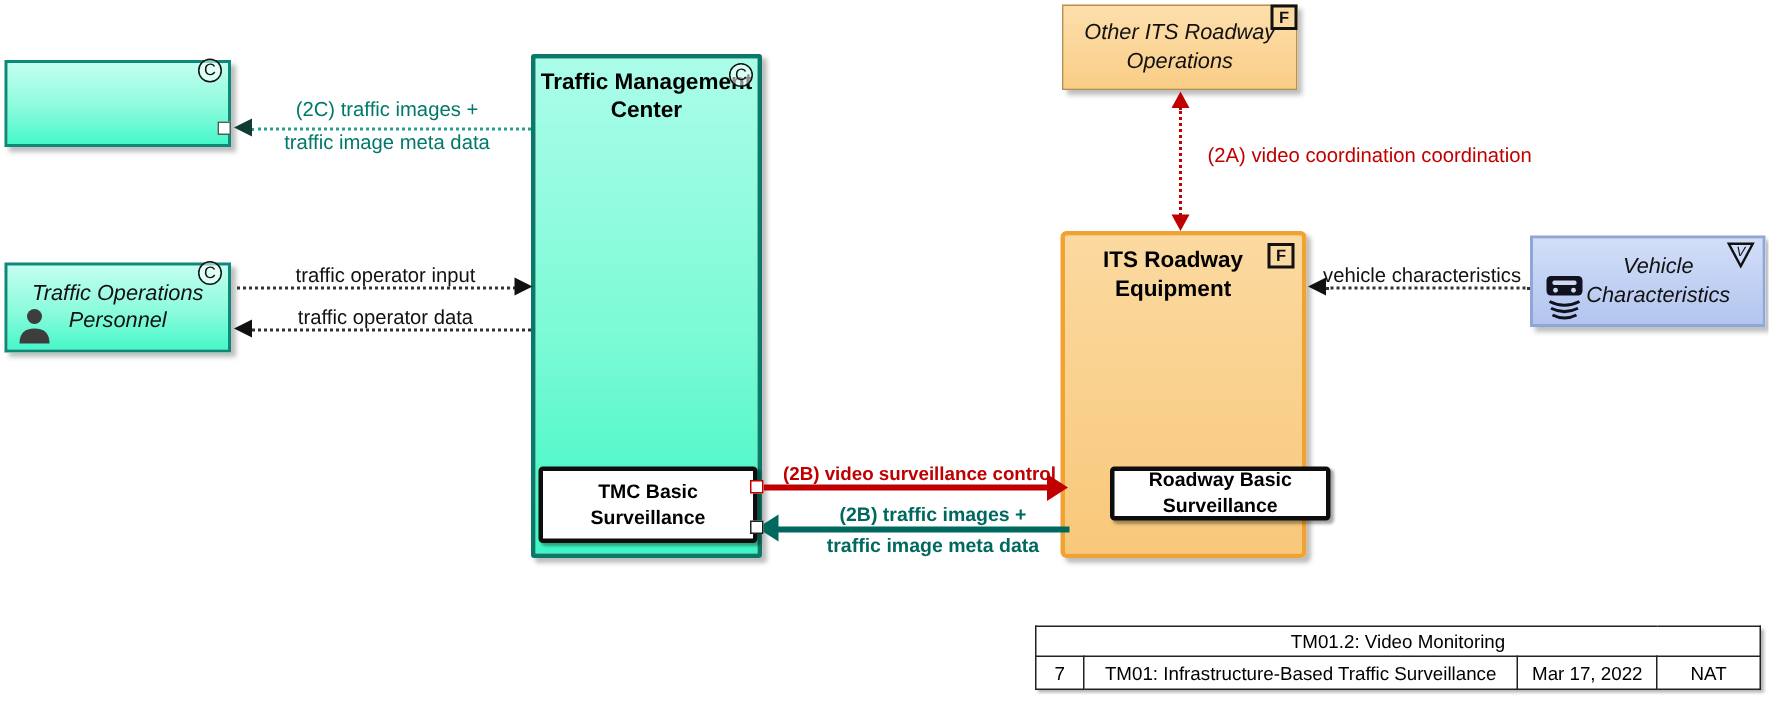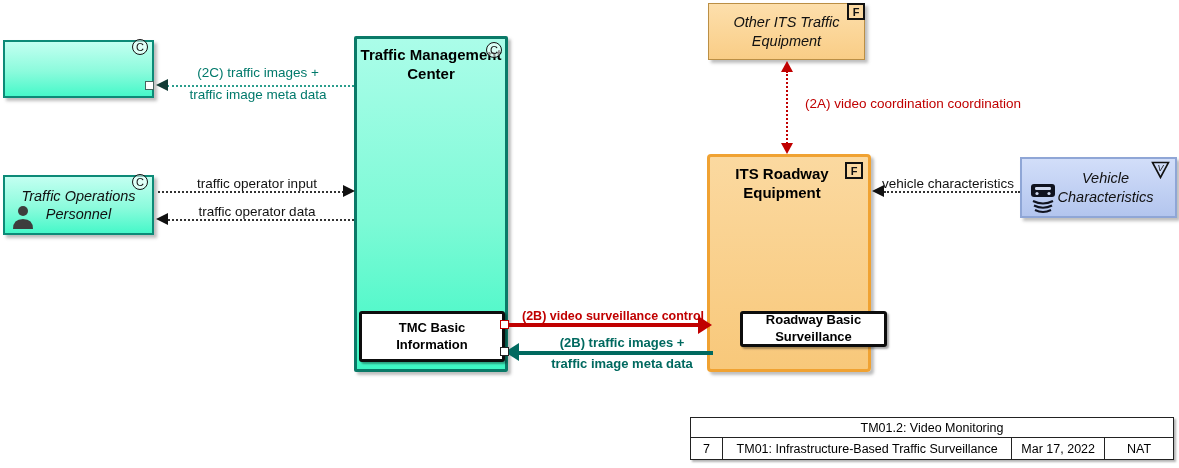--- a/index.html
+++ b/index.html
@@ -88,26 +88,26 @@
       <path d="M2 25 q0 -10 10 -10 q10 0 10 10 z" fill="#3d3d3d"></path>
     </svg>
     <span class="lbl">Traffic Operations Personnel</span>
   </div>
 
   <div class="node tall-aqua" style="left:354px; top:36px; width:154px; height:336px;">
     <span class="badge-c" style="right:3px; top:3px;">C</span>
     <span class="lbl">Traffic Management Center</span>
   </div>
   <div class="subbox" style="left:359px; top:311px; width:146px; height:51px;">
-    <span class="lbl">TMC Basic Information</span>
+    <span class="lbl">TMC Basic Surveillance</span>
   </div>
 
   <div class="node orange-sm" style="left:708px; top:3px; width:157px; height:57px;">
     <span class="badge-f" style="right:-1px; top:-1px;">F</span>
-    <span class="lbl">Other ITS Traffic Equipment</span>
+    <span class="lbl">Other ITS Roadway Operations</span>
   </div>
 
   <div class="node orange-lg" style="left:707px; top:154px; width:164px; height:218px;">
     <span class="badge-f" style="right:5px; top:5px;">F</span>
     <span class="lbl">ITS Roadway Equipment</span>
   </div>
   <div class="subbox" style="left:740px; top:311px; width:147px; height:36px;">
     <span class="lbl">Roadway Basic Surveillance</span>
   </div>
 

